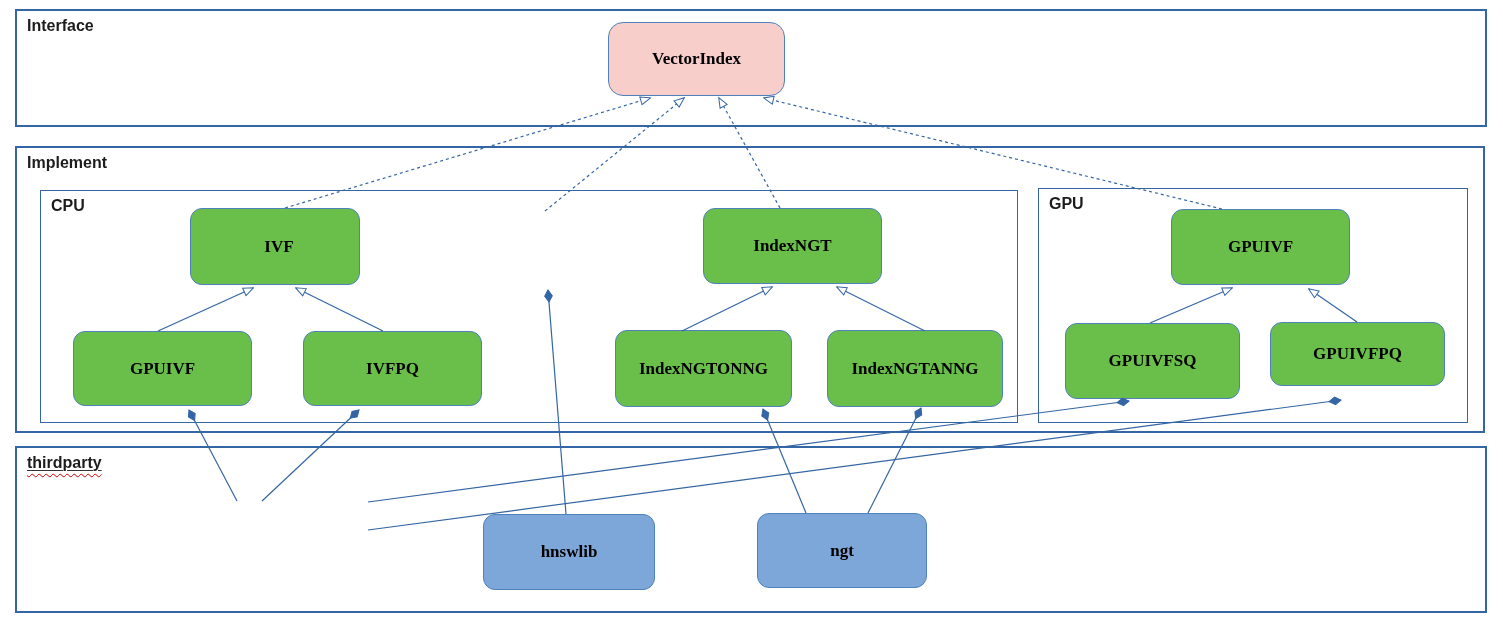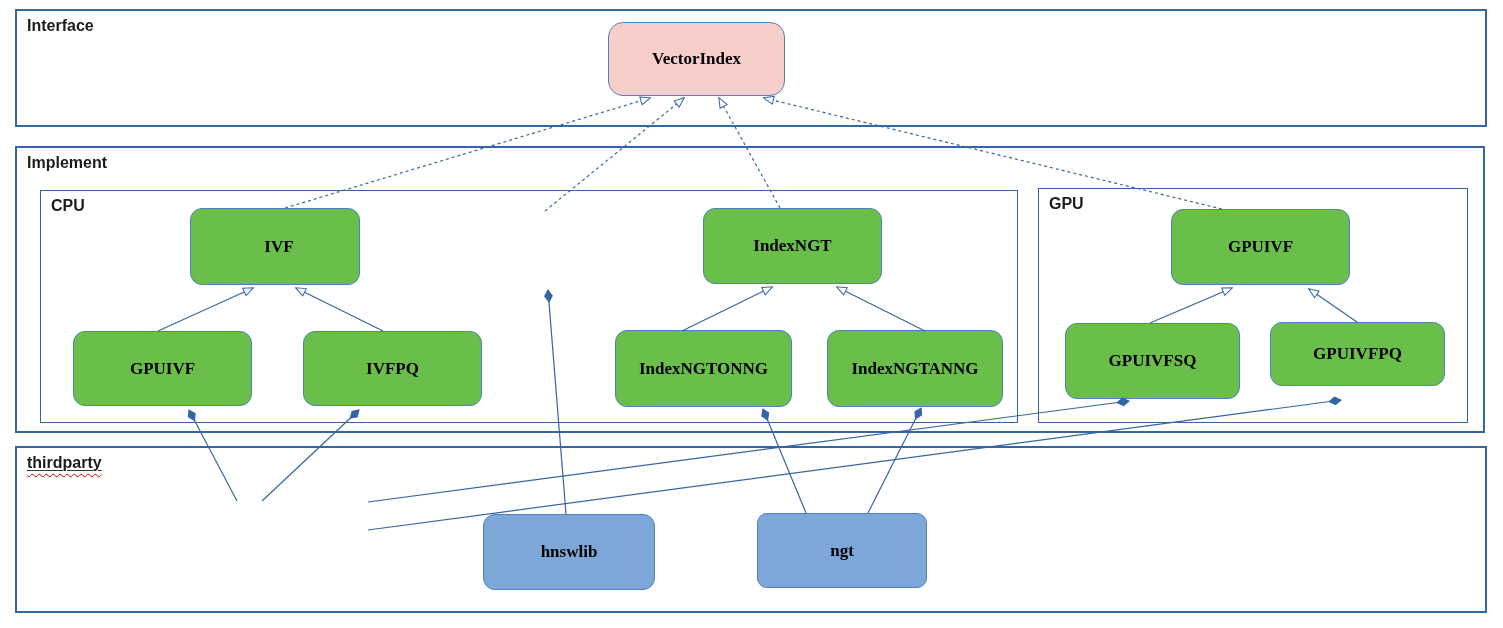--- a/index.html
+++ b/index.html
@@ -73,21 +73,21 @@
 
   <div class="node green" style="left:1171px; top:209px; width:179px; height:76px;">GPUIVF</div>
 
   <div class="node green" style="left:1065px; top:323px; width:175px; height:76px;">GPUIVFSQ</div>
 
   <div class="node green" style="left:1270px; top:322px; width:175px; height:64px;">GPUIVFPQ</div>
 
 
   <div class="node blue" style="left:483px;  top:514px; width:172px; height:76px;">hnswlib</div>
 
-  <div class="node blue" style="left:757px;  top:513px; width:170px; height:75px;border-radius:10px;">ngt</div>
+  <div class="node blue" style="left:757px;  top:513px; width:170px; height:75px;">ngt</div>
 
   <svg class="edges" width="1503" height="628" viewBox="0 0 1503 628">
     <defs>
       <marker id="tri" markerWidth="12" markerHeight="10" refX="10.5" refY="5" orient="auto" markerUnits="userSpaceOnUse">
         <path d="M1,1 L11,5 L1,9 Z" fill="#ffffff" stroke="#3465a4" stroke-width="1"></path>
       </marker>
       <marker id="diam" markerWidth="15" markerHeight="10" refX="13" refY="5" orient="auto" markerUnits="userSpaceOnUse">
         <path d="M1,5 L7,1.2 L13,5 L7,8.8 Z" fill="#3465a4" stroke="#3465a4" stroke-width="1"></path>
       </marker>
     </defs>

